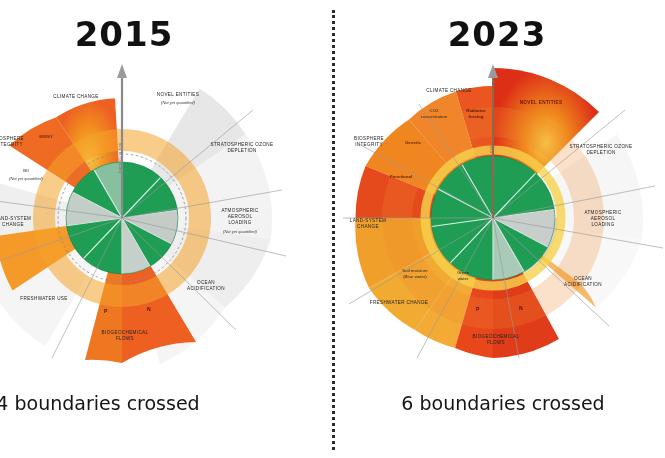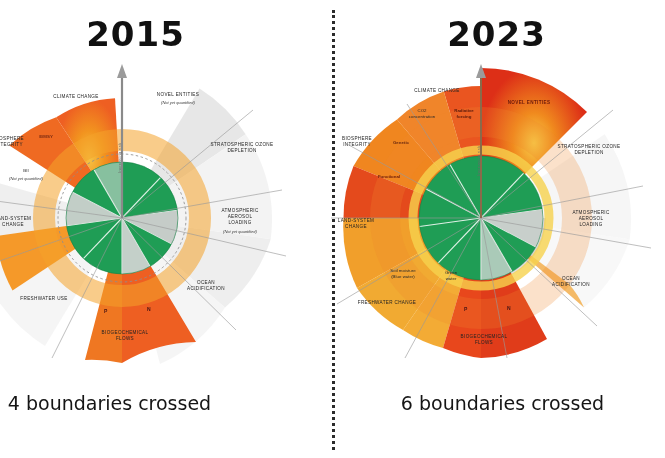--- a/index.html
+++ b/index.html
@@ -2,23 +2,23 @@
 <html><head>
 <meta charset="utf-8">
 <style>
   html,body{margin:0;padding:0;}
   body{
     width:665px;height:458px;background:#ffffff;overflow:hidden;
     font-family:"Liberation Sans", sans-serif;color:#1a1a1a;
   }
   #root{position:relative;width:665px;height:458px;}
 
-  .panel{position:absolute;top:0;height:458px;width:332px;padding-left:23px;}
+  .panel{position:absolute;top:0;height:458px;width:332px;}
   #panel-2015{left:0;}
-  #panel-2023{left:321px;}
+  #panel-2023{left:333px;}
 
   .panel-title{
     position:absolute;top:14px;width:100%;text-align:center;
     font-size:34px;font-weight:700;letter-spacing:1px;color:#111;
     font-family:"DejaVu Sans", sans-serif;
   }
   #panel-2015 .panel-title{left:-42px;}
   #panel-2023 .panel-title{left:-2px;}
 
   .panel-caption{

